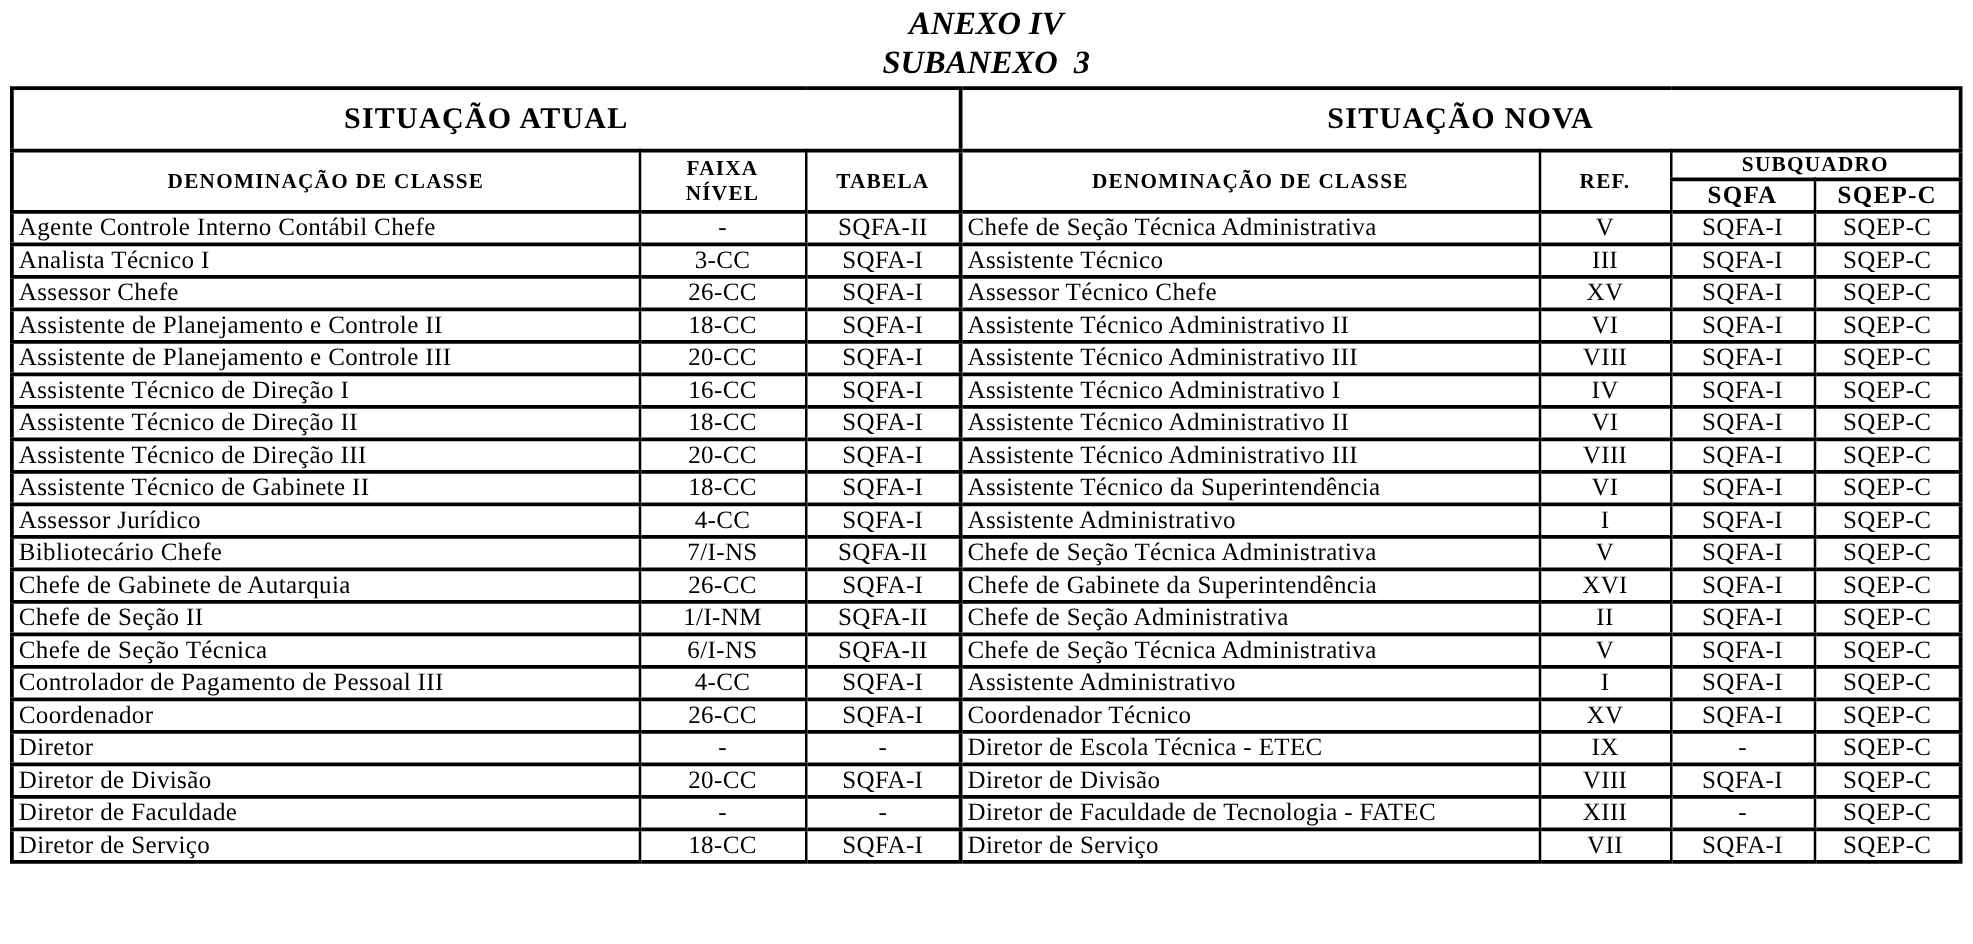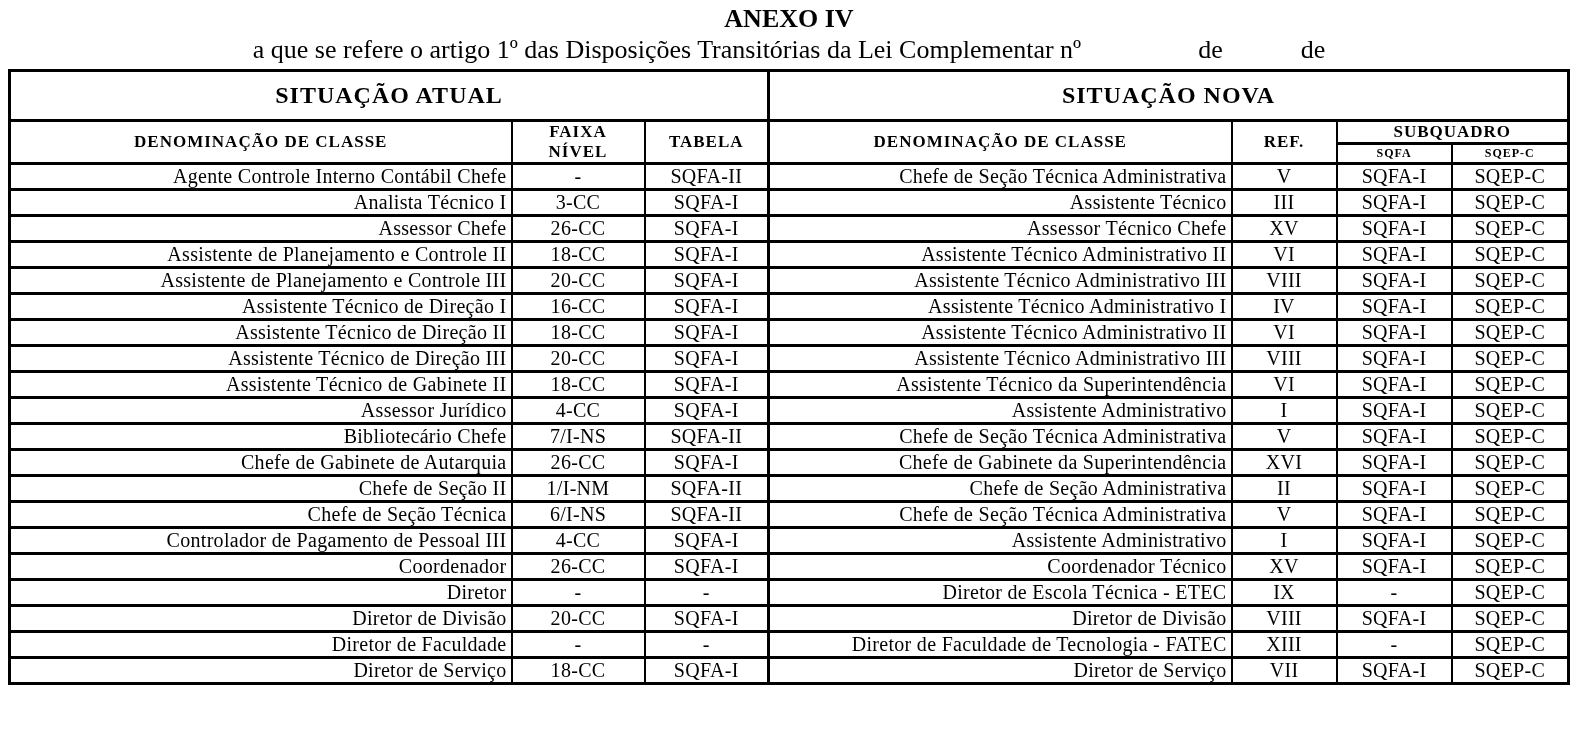--- a/index.html
+++ b/index.html
@@ -8,21 +8,21 @@
     background: #ffffff;
     width: 1578px; height: 755px;
     overflow: hidden;
     font-family: "Liberation Serif", serif;
     color: #000000;
   }
   .page { width: 1578px; }
 
   
   .titles { text-align: center; padding-top: 3px; }
-  .titles div { white-space: pre; line-height: 31px; }
+  .titles div { white-space: pre; line-height: 31px; font-style: italic; }
   .t-bold { font-weight: bold; font-size: 26px; }
   .t-reg  { font-size: 26px; }
   .t-main { font-weight: bold; font-size: 26px; letter-spacing: 1px; }
 
   
   table.enq {
     margin: 4px 0 0 8px;
     width: 1559px;
     table-layout: fixed;
     border-collapse: collapse;
@@ -36,40 +36,40 @@
     overflow: hidden;
   }
   .sep { border-left-width: 3px !important; }
 
   .enq thead th { font-weight: bold; text-align: center; }
   tr.group-row   { height: 50px; }
   tr.group-row th { font-size: 24px; letter-spacing: 1px; }
   tr.cols-row    { height: 20px; }
   tr.cols-row th { font-size: 17px; letter-spacing: 1px; }
   tr.sub-row     { height: 20px; }
-  tr.sub-row th  { font-size: 12px; letter-spacing: 1px; }
+  tr.sub-row th  { font-size: 20px; letter-spacing: 1px; }
   .th-2line { white-space: pre-line; line-height: 1.15; }
 
   .enq tbody tr { height: 21px; }
   .enq tbody td {
     font-size: 20px;
     letter-spacing: 0.3px;
     white-space: nowrap;
   }
-  .c-left   { text-align: right; padding-left: 10px; }
+  .c-left   { text-align: left; padding-left: 10px; }
   .c-center { text-align: center; }
 </style>
 </head>
 <body>
 
 <div class="page">
 
   <div class="titles">
     <div class="t-bold">ANEXO IV</div>
-    <div class="t-reg">a que se refere o artigo 1º das Disposições Transitórias da Lei Complementar nº                  de            de</div>
+    <div class="t-bold">SUBANEXO  3</div>
   </div>
 
   <table class="enq">
     <colgroup>
       <col style="width:502px">
       <col style="width:133px">
       <col style="width:124px">
       <col style="width:463px">
       <col style="width:105px">
       <col style="width:115px">

